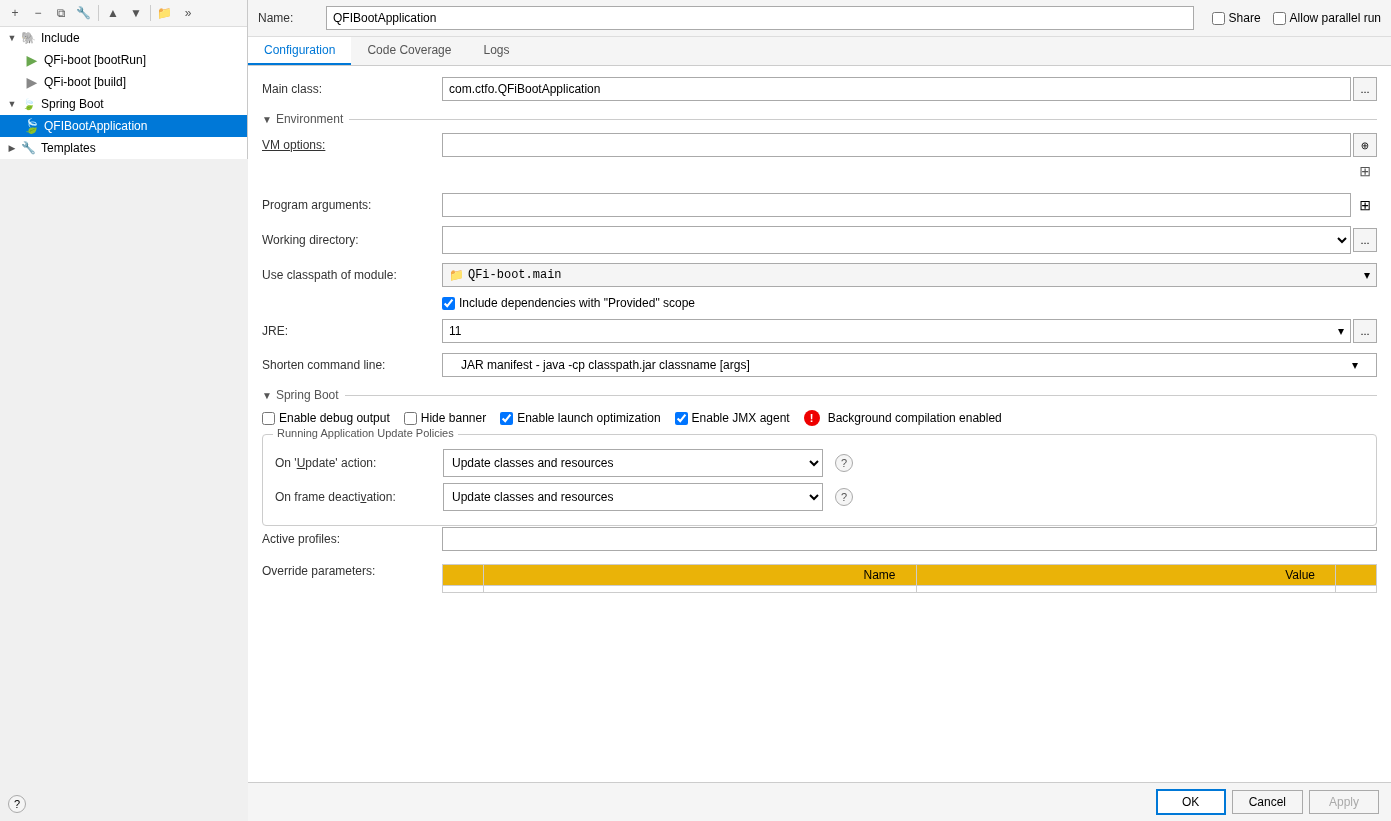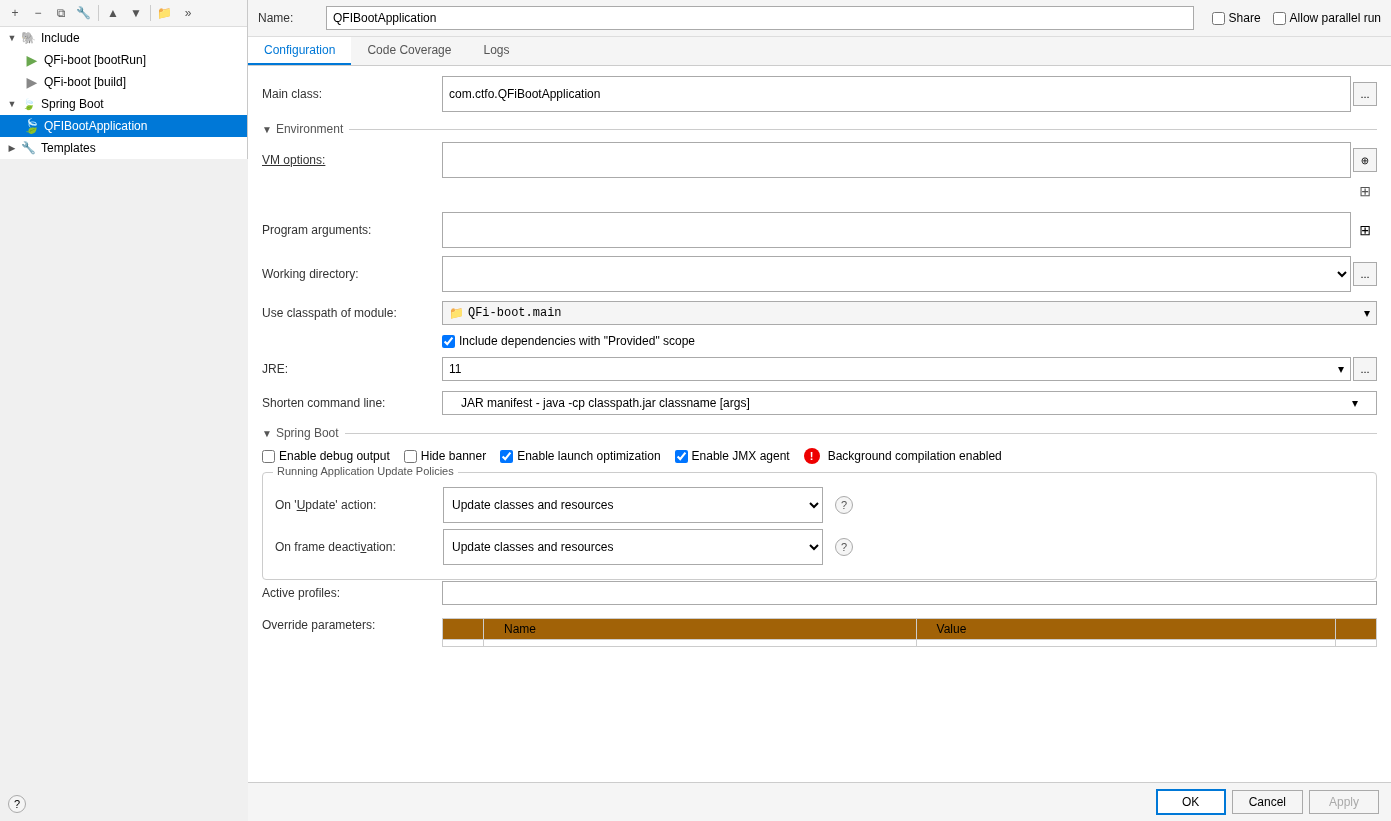--- a/index.html
+++ b/index.html
@@ -102,21 +102,21 @@
     }
     .form-label {
       width: 180px;
       min-width: 180px;
       font-size: 12px;
       color: #333;
     }
     .form-label .underline { text-decoration: underline; }
     .form-control {
       flex: 1;
-      height: 36px;
+      height: 24px;
       border: 1px solid #aaa;
       padding: 2px 6px;
       font-size: 12px;
       outline: none;
       background: #fff;
     }
     .btn-dots {
       width: 24px; height: 24px;
       border: 1px solid #aaa;
       background: #f5f5f5;
@@ -146,21 +146,21 @@
     .section-header .triangle { margin-right: 4px; cursor: pointer; font-size: 10px; }
     .section-divider {
       flex: 1;
       height: 1px;
       background: #ccc;
       margin-left: 6px;
     }
 
     
     .form-select {
-      height: 36px;
+      height: 28px;
       border: 1px solid #aaa;
       background: #fff;
       font-size: 12px;
       padding: 0 4px;
       outline: none;
       cursor: pointer;
     }
 
     
     .checkbox-row {
@@ -258,24 +258,24 @@
     }
 
     
     .param-table {
       width: 100%;
       border-collapse: collapse;
       margin-top: 4px;
       font-size: 12px;
     }
     .param-table th {
-      background: #a16207;
+      background: #eab308;
       border: 1px solid #ccc;
       padding: 3px 20px;
-      text-align: left;
+      text-align: right;
       font-weight: normal;
     }
     .param-table td {
       border: 1px solid #ccc;
       padding: 3px 8px;
     }
 
     
     .sidebar-top {
       display: flex;

